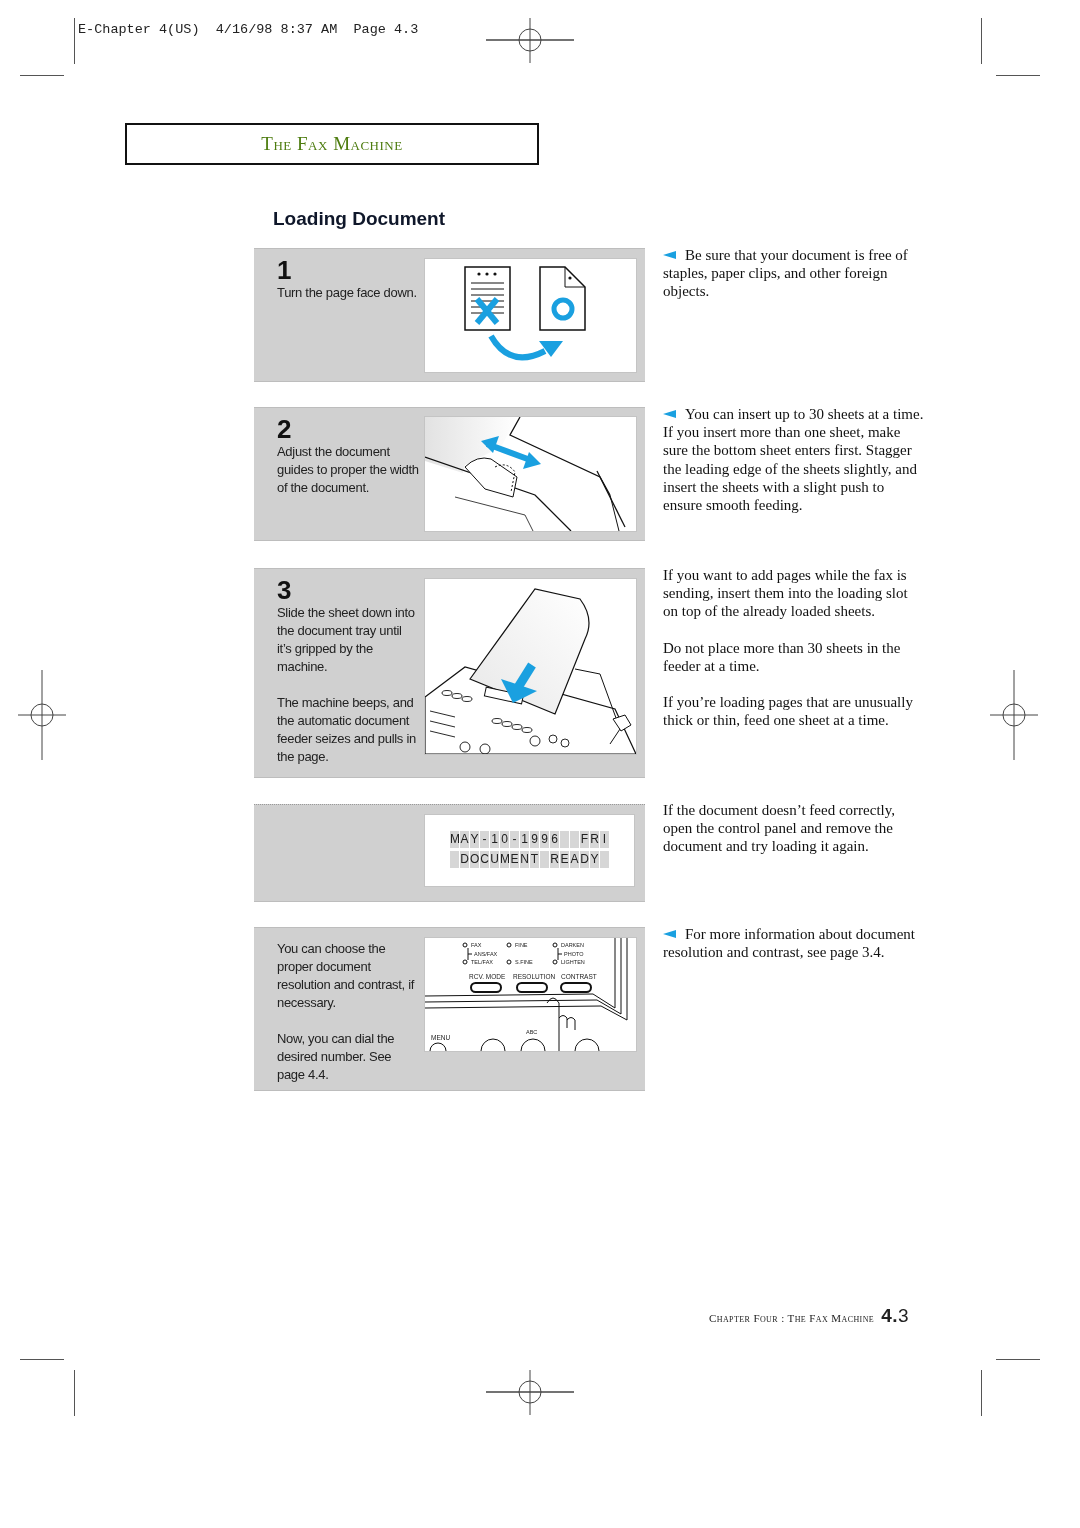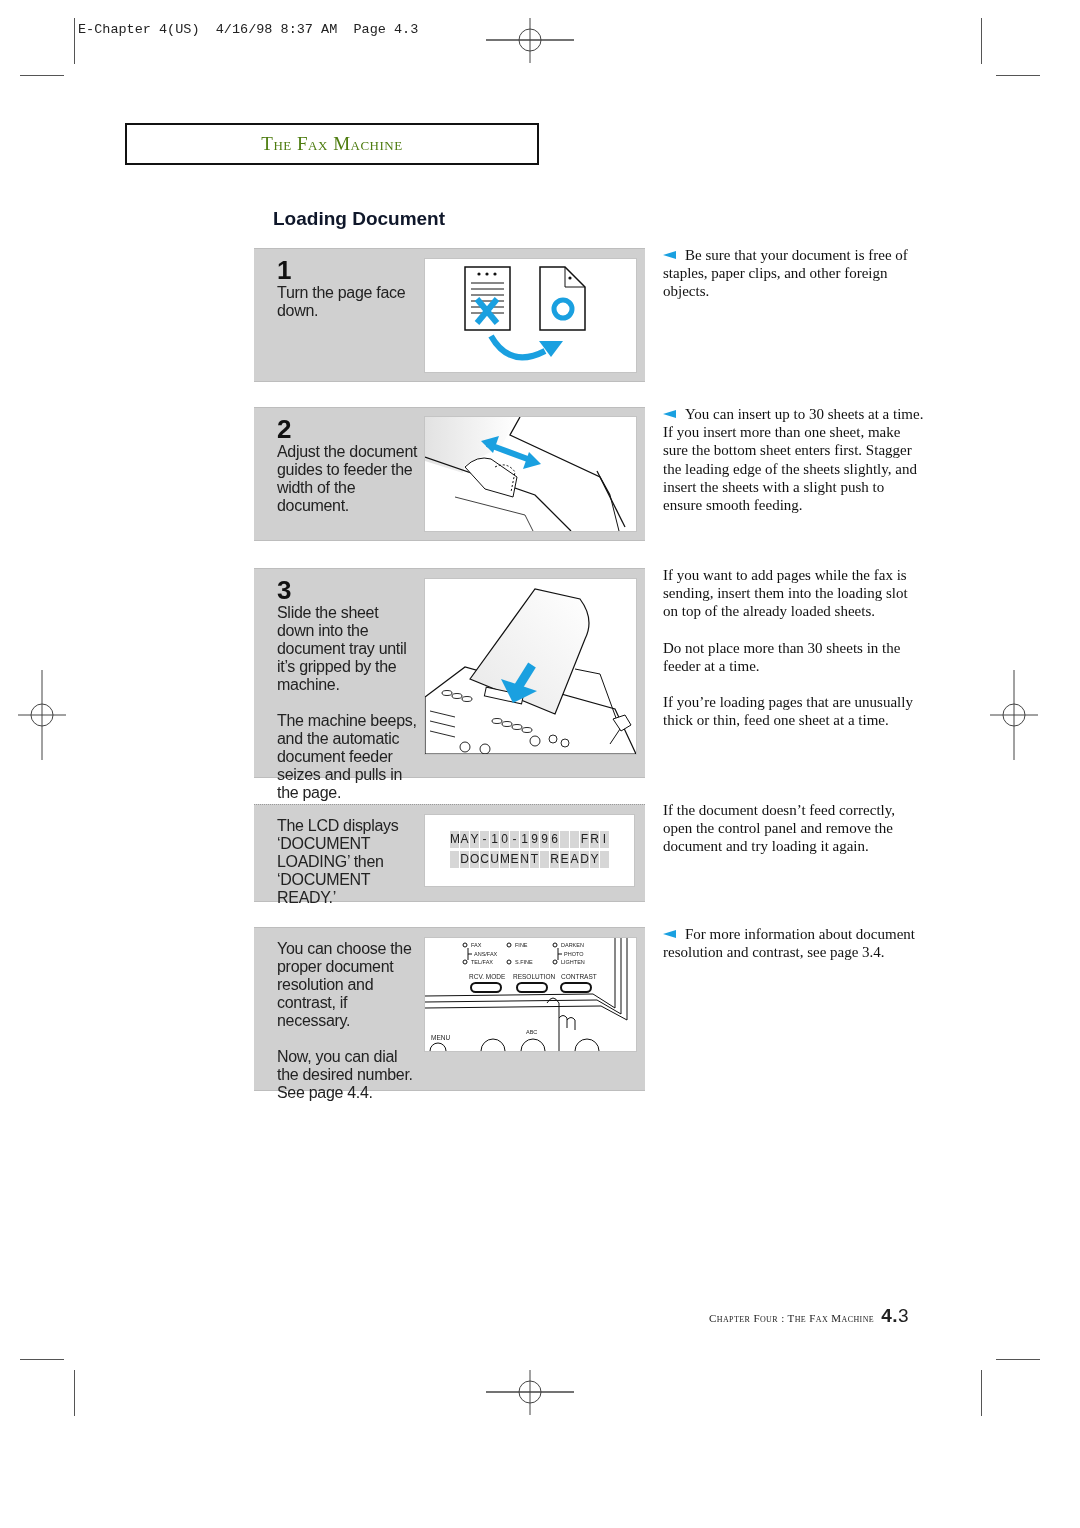--- a/index.html
+++ b/index.html
@@ -5,21 +5,21 @@
   html, body { margin: 0; padding: 0; background: #ffffff; }
   body { width: 1080px; height: 1528px; position: relative; overflow: hidden; font-family: "Liberation Sans", sans-serif; color: #111; }
   .crop-line { position: absolute; background: #555; }
   .slug { position: absolute; left: 78px; top: 22px; font-family: "Liberation Mono", monospace; font-size: 13.5px; color: #222; white-space: pre; }
   .reg-mark { position: absolute; }
   .header-box { position: absolute; left: 125px; top: 123px; width: 410px; height: 38px; border: 2px solid #111; box-sizing: content-box; display: flex; align-items: center; justify-content: center; }
   .header-title { font-family: "Liberation Serif", serif; font-size: 19px; letter-spacing: 0.5px; color: #4d7c0f; font-variant: small-caps; }
   .section-title { position: absolute; left: 273px; top: 208px; font-family: "Liberation Sans", sans-serif; font-weight: bold; font-size: 19px; color: #0f172a; }
   .step { position: absolute; left: 254px; width: 391px; background: #d0d0d0; border-top: 1px solid #bdbdbd; border-bottom: 1px solid #bdbdbd; }
   .step-num { position: absolute; left: 23px; font-family: "Liberation Sans", sans-serif; font-weight: bold; font-size: 26px; color: #111; }
-  .step-text { position: absolute; left: 23px; width: 142px; font-family: "Liberation Sans", sans-serif; font-size: 16px; line-height: 18px; color: #222; letter-spacing: -0.3px; }
+  .step-text { position: absolute; left: 23px; width: 142px; font-family: "Liberation Sans", sans-serif; font-size: 13px; line-height: 18px; color: #222; letter-spacing: -0.3px; }
   .step-text p { margin: 0 0 18px 0; }
   .step-text p:last-child { margin-bottom: 0; }
   .illus { position: absolute; left: 170px; width: 211px; background: #fff; border: 1px solid #c4c4c4; overflow: hidden; }
   .note { position: absolute; left: 663px; width: 262px; font-family: "Liberation Serif", serif; font-size: 15px; line-height: 18.2px; color: #111; }
   .note p { margin: 0 0 18px 0; }
   .note p:last-child { margin-bottom: 0; }
   .pointer { display: inline-block; width: 0; height: 0; border-top: 4px solid transparent; border-bottom: 4px solid transparent; border-right: 13px solid #1aa0e0; margin-right: 9px; vertical-align: 1px; }
   .lcd-row { display: flex; justify-content: center; gap: 1px; height: 17px; margin-top: 3px; }
   .lcd-cell { width: 9px; height: 17px; background: #d6d6d6; font-family: "Liberation Sans", sans-serif; font-size: 12px; line-height: 17px; text-align: center; color: #222; }
   .footer { position: absolute; left: 709px; top: 1305px; font-family: "Liberation Serif", serif; font-size: 11px; color: #222; font-variant: small-caps; letter-spacing: 0.4px; }
@@ -92,21 +92,21 @@
       <circle cx="138" cy="50" r="9" fill="none" stroke="#1aa0e0" stroke-width="5"></circle>
       <path d="M66 77 Q 85 110 120 92" fill="none" stroke="#1aa0e0" stroke-width="6"></path>
       <path d="M114 82 L 138 82 L 126 98 Z" fill="#1aa0e0"></path>
     </svg>
   </div>
 </div>
 
 <div class="step" style="top:407px;height:132px;">
   <div class="step-num" style="top:6px;">2</div>
   <div class="step-text" style="top:35px;">
-    <p>Adjust the document guides to feeder the width of the document.</p>
+    <p>Adjust the document guides to proper the width of the document.</p>
   </div>
   <div class="illus" style="top:8px;height:114px;">
     <svg width="211" height="114" viewBox="0 0 211 114">
       <defs>
           <linearGradient id="g2" x1="0" x2="1">
             <stop offset="0" stop-color="#e2e2e2"></stop>
             <stop offset="1" stop-color="#ffffff"></stop>
           </linearGradient>
         </defs>
       <path d="M0 0 H92 L 76 30 L 40 48 L 38 56 L 0 44 Z" fill="url(#g2)"></path>
@@ -160,23 +160,20 @@
       </g>
       <path d="M150 90 L 175 95 L 195 150 L 185 165" fill="none" stroke="#111" stroke-width="1"></path>
       <path d="M188 140 l 12 -4 l 6 10 l -10 6 Z" fill="#fff" stroke="#111"></path>
       <line x1="107" y1="86" x2="92" y2="110" stroke="#1aa0e0" stroke-width="9"></line>
       <path d="M76 100 L 88 124 L 112 112 Z" fill="#1aa0e0"></path>
     </svg>
   </div>
 </div>
 
 <div class="step" style="top:804px;height:96px;border-top:1px dotted #999;">
-  <div class="step-text" style="top:12px;width:150px;">
-    <p>The LCD displays ‘DOCUMENT LOADING’ then ‘DOCUMENT READY.’</p>
-  </div>
   <div class="illus" style="top:9px;height:73px;padding-top:13px;box-sizing:border-box;">
     <div class="lcd-row" id="lcd1">
         <span class="lcd-cell">M</span>
         <span class="lcd-cell">A</span>
         <span class="lcd-cell">Y</span>
         <span class="lcd-cell">-</span>
         <span class="lcd-cell">1</span>
         <span class="lcd-cell">0</span>
         <span class="lcd-cell">-</span>
         <span class="lcd-cell">1</span>

